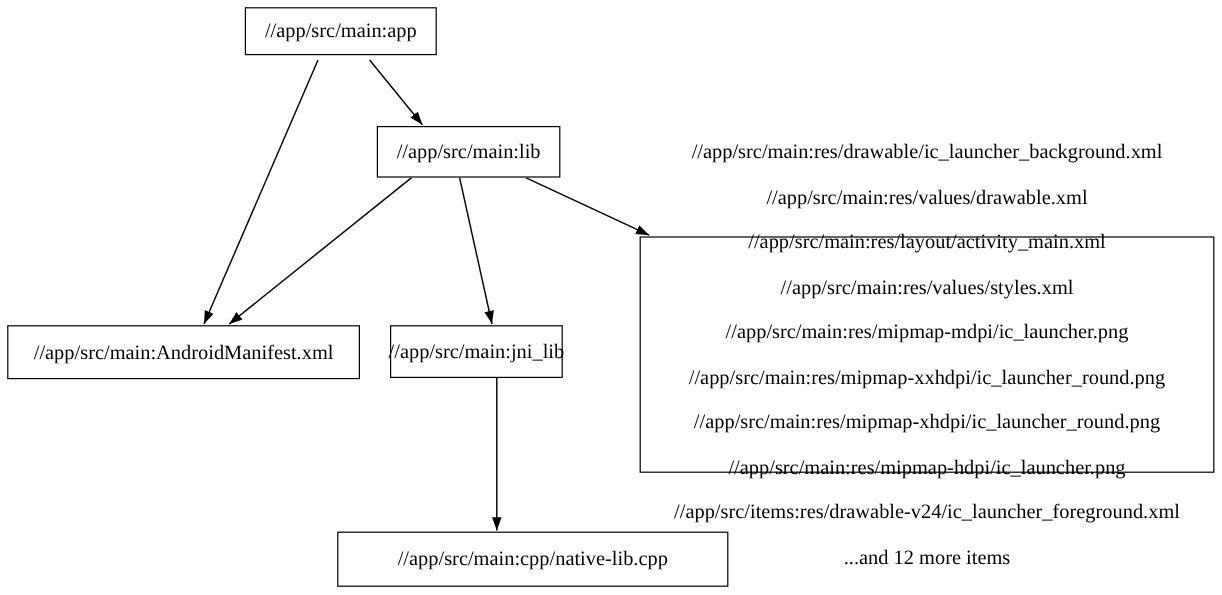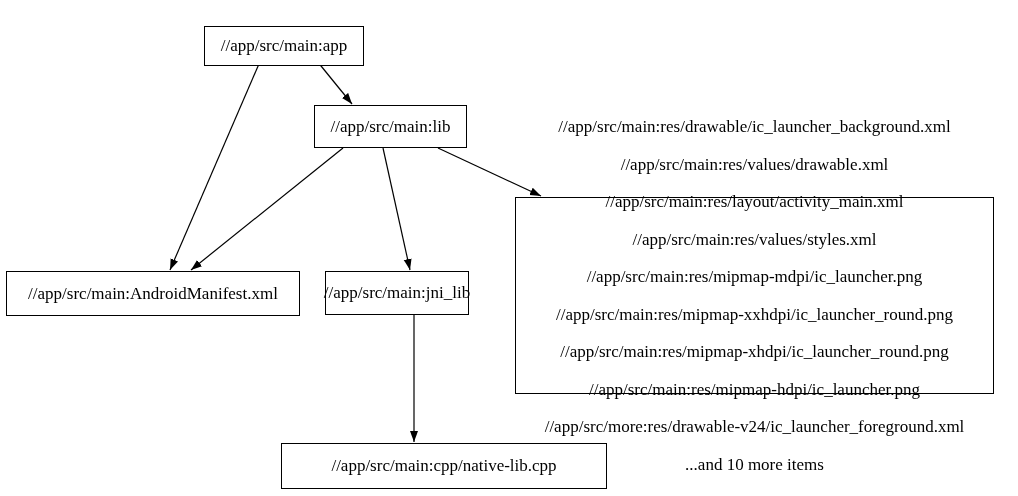--- a/index.html
+++ b/index.html
@@ -44,25 +44,25 @@
     flex-direction: column;
     justify-content: center;
     padding: 2px 3px;
   }
   .node.multi .res-line {
     display: block;
     width: 100%;
     text-align: center;
   }
   
-  .n-app       { left: 204px; top: 26px;  width: 160px; height: 40px; }
+  .n-app       { left: 204px; top: 6px;  width: 160px; height: 40px; }
   .n-lib       { left: 314px; top: 105px; width: 153px; height: 43px; justify-content: center; }
   .n-manifest  { left: 6px;   top: 271px; width: 294px; height: 45px; }
   .n-jni       { left: 325px; top: 271px; width: 144px; height: 44px; }
-  .n-resources { left: 515px; top: 197px; width: 479px; height: 197px; gap: 18px; }
+  .n-resources { left: 533px; top: 197px; width: 479px; height: 197px; gap: 18px; }
   .n-native    { left: 281px; top: 443px; width: 326px; height: 46px; }
 </style>
 </head>
 <body>
 
 <div class="canvas">
 
   <svg class="edges" width="1018" height="496" viewBox="0 0 1018 496" xmlns="http://www.w3.org/2000/svg">
     <defs>
       <marker id="arrow" markerUnits="userSpaceOnUse" markerWidth="12" markerHeight="9" refX="11" refY="4" orient="auto">
@@ -95,21 +95,21 @@
 
   <div class="node multi n-resources">
     <span class="res-line">//app/src/main:res/drawable/ic_launcher_background.xml</span>
     <span class="res-line">//app/src/main:res/values/drawable.xml</span>
     <span class="res-line">//app/src/main:res/layout/activity_main.xml</span>
     <span class="res-line">//app/src/main:res/values/styles.xml</span>
     <span class="res-line">//app/src/main:res/mipmap-mdpi/ic_launcher.png</span>
     <span class="res-line">//app/src/main:res/mipmap-xxhdpi/ic_launcher_round.png</span>
     <span class="res-line">//app/src/main:res/mipmap-xhdpi/ic_launcher_round.png</span>
     <span class="res-line">//app/src/main:res/mipmap-hdpi/ic_launcher.png</span>
-    <span class="res-line">//app/src/more:res/drawable-v24/ic_launcher_foreground.xml</span>
-    <span class="res-line">...and 10 more items</span>
+    <span class="res-line">//app/src/items:res/drawable-v24/ic_launcher_foreground.xml</span>
+    <span class="res-line">...and 12 more items</span>
   </div>
 
   <div class="node n-native">
     <span>//app/src/main:cpp/native-lib.cpp</span>
   </div>
 
 </div>
 
 </body></html>

